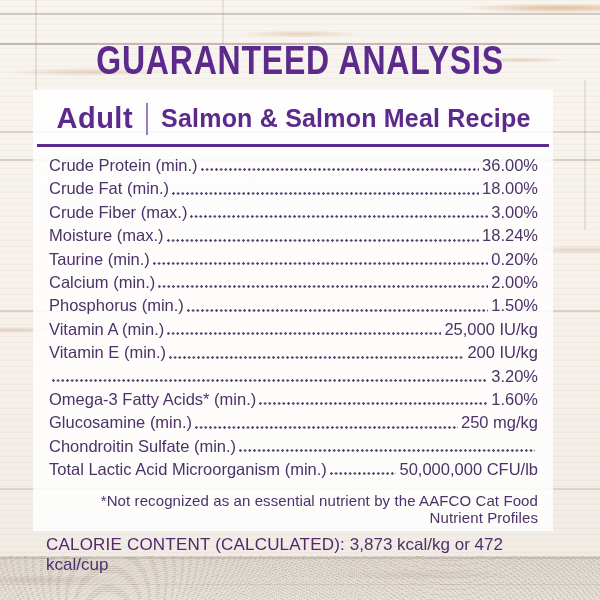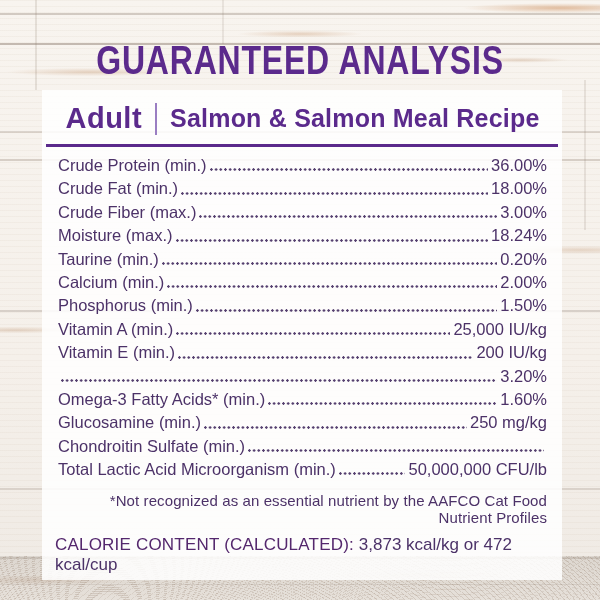--- a/index.html
+++ b/index.html
@@ -43,21 +43,21 @@
   .ga-title {
     position:absolute; top:38px; left:0; width:100%;
     text-align:center;
     font-size:40px; font-weight:bold; letter-spacing:1px;
     color:#5b2a8c;
     transform:scaleX(.80);
   }
 
   
   .panel {
-    position:absolute; left:42px; top:90px; width:520px; height:490px;
+    position:absolute; left:33px; top:90px; width:520px; height:441px;
     background:rgba(255,255,255,.86);
     padding:10px 15px 16px 16px;
   }
   .subtitle {
     display:flex; align-items:center; justify-content:center;
     gap:13px; margin-top:2px;
     color:#5b2a8c; font-weight:bold;
   }
   .subtitle .life-stage { font-size:29px; letter-spacing:.5px; }
   .subtitle .divider { width:2px; height:32px; background:#9a7ec2; }

